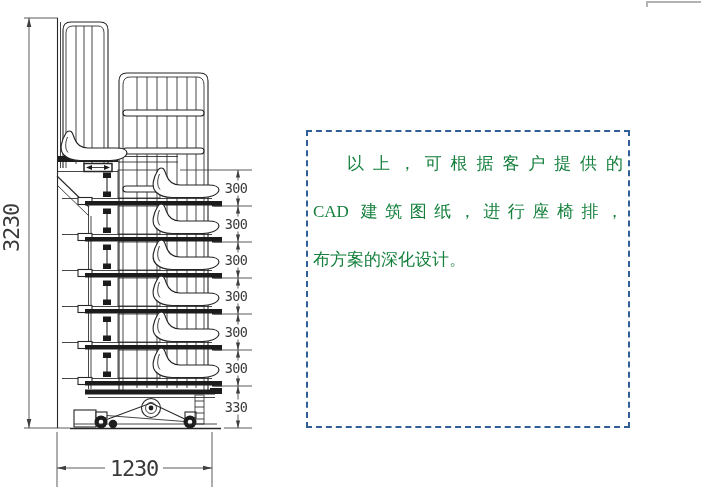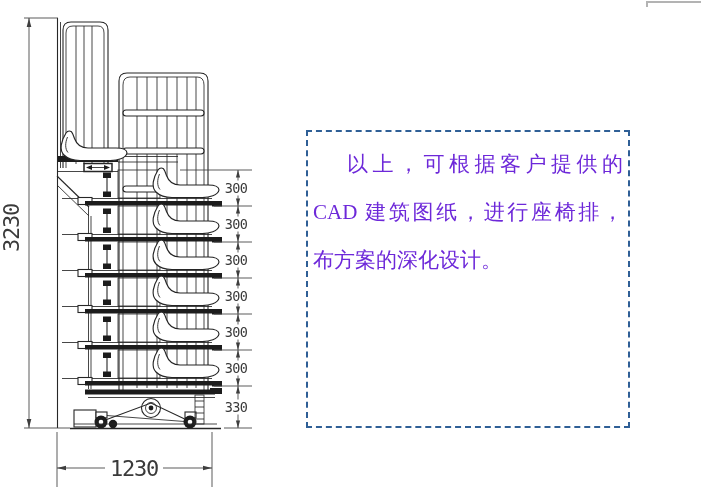--- a/index.html
+++ b/index.html
@@ -20,21 +20,21 @@
   .dimf {fill:#3e3e3e;stroke:none;}
   .lblbg{fill:#ffffff;stroke:none;}
   text.dim-sm{font-family:"DejaVu Sans Mono",monospace;font-size:13.5px;fill:#3a3a3a;letter-spacing:-.6px;}
   text.dim-lg{font-family:"DejaVu Sans Mono",monospace;font-size:22px;fill:#3a3a3a;letter-spacing:-1.2px;}
   
   .note-box{
     position:absolute;left:306px;top:130px;width:324px;height:298px;
     box-sizing:border-box;border:2px dashed #2f5f96;
     padding:8px 5px 0 5px;
     font-family:"Liberation Serif","DejaVu Serif",serif;
-    font-size:21px;color:#6d28d9;
+    font-size:17px;color:#15803d;
   }
   .note-line{height:48px;line-height:48px;white-space:nowrap;
     text-align:justify;text-align-last:justify;}
   .note-line.first{padding-left:34px;}
   .note-line.last{text-align:left;text-align-last:left;}
   
   .corner-h{position:absolute;left:646px;top:1px;width:55px;height:2px;background:#b3b3b3;}
   .corner-v{position:absolute;left:646px;top:1px;width:2px;height:6px;background:#b3b3b3;}
 </style>
 </head>

